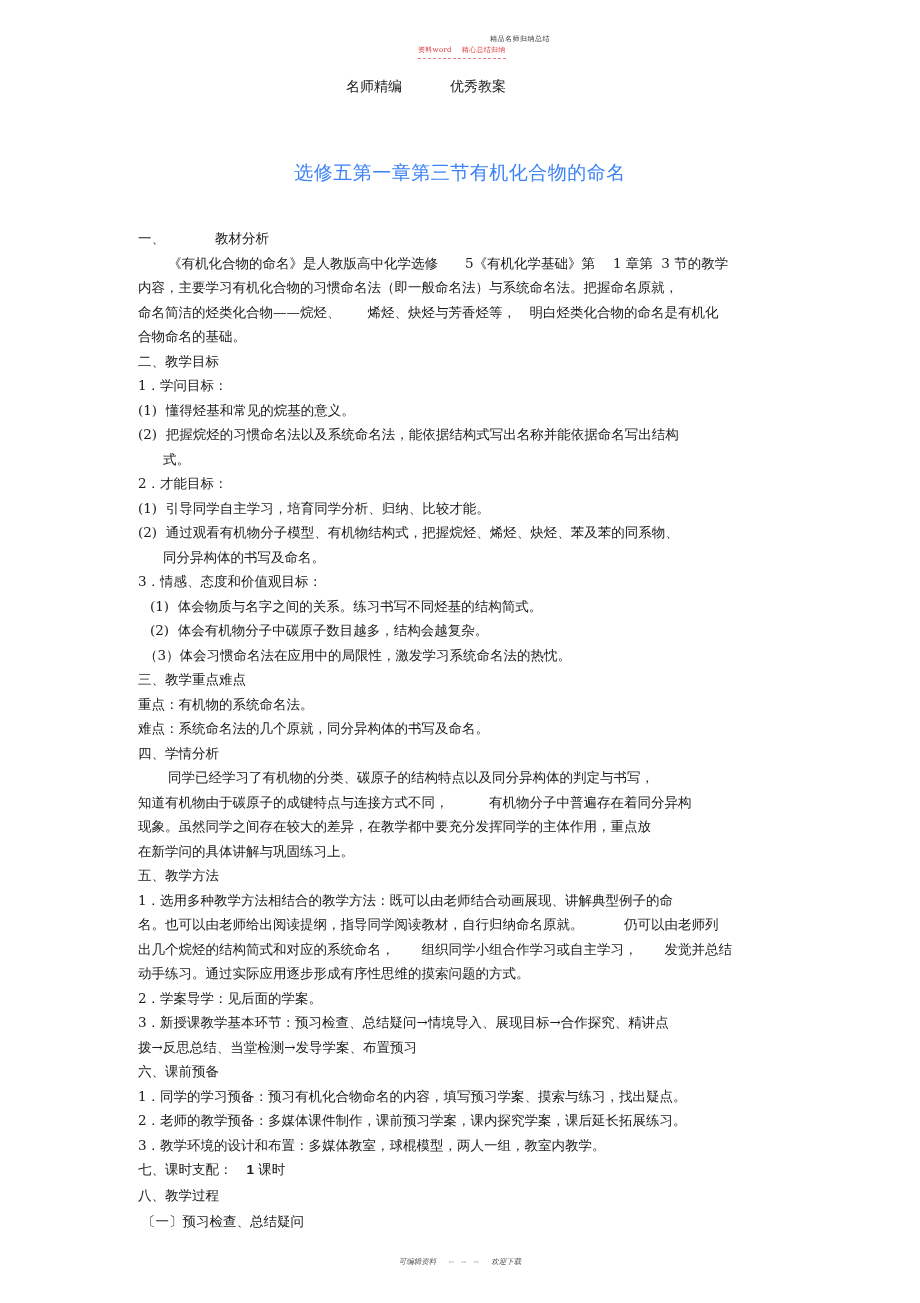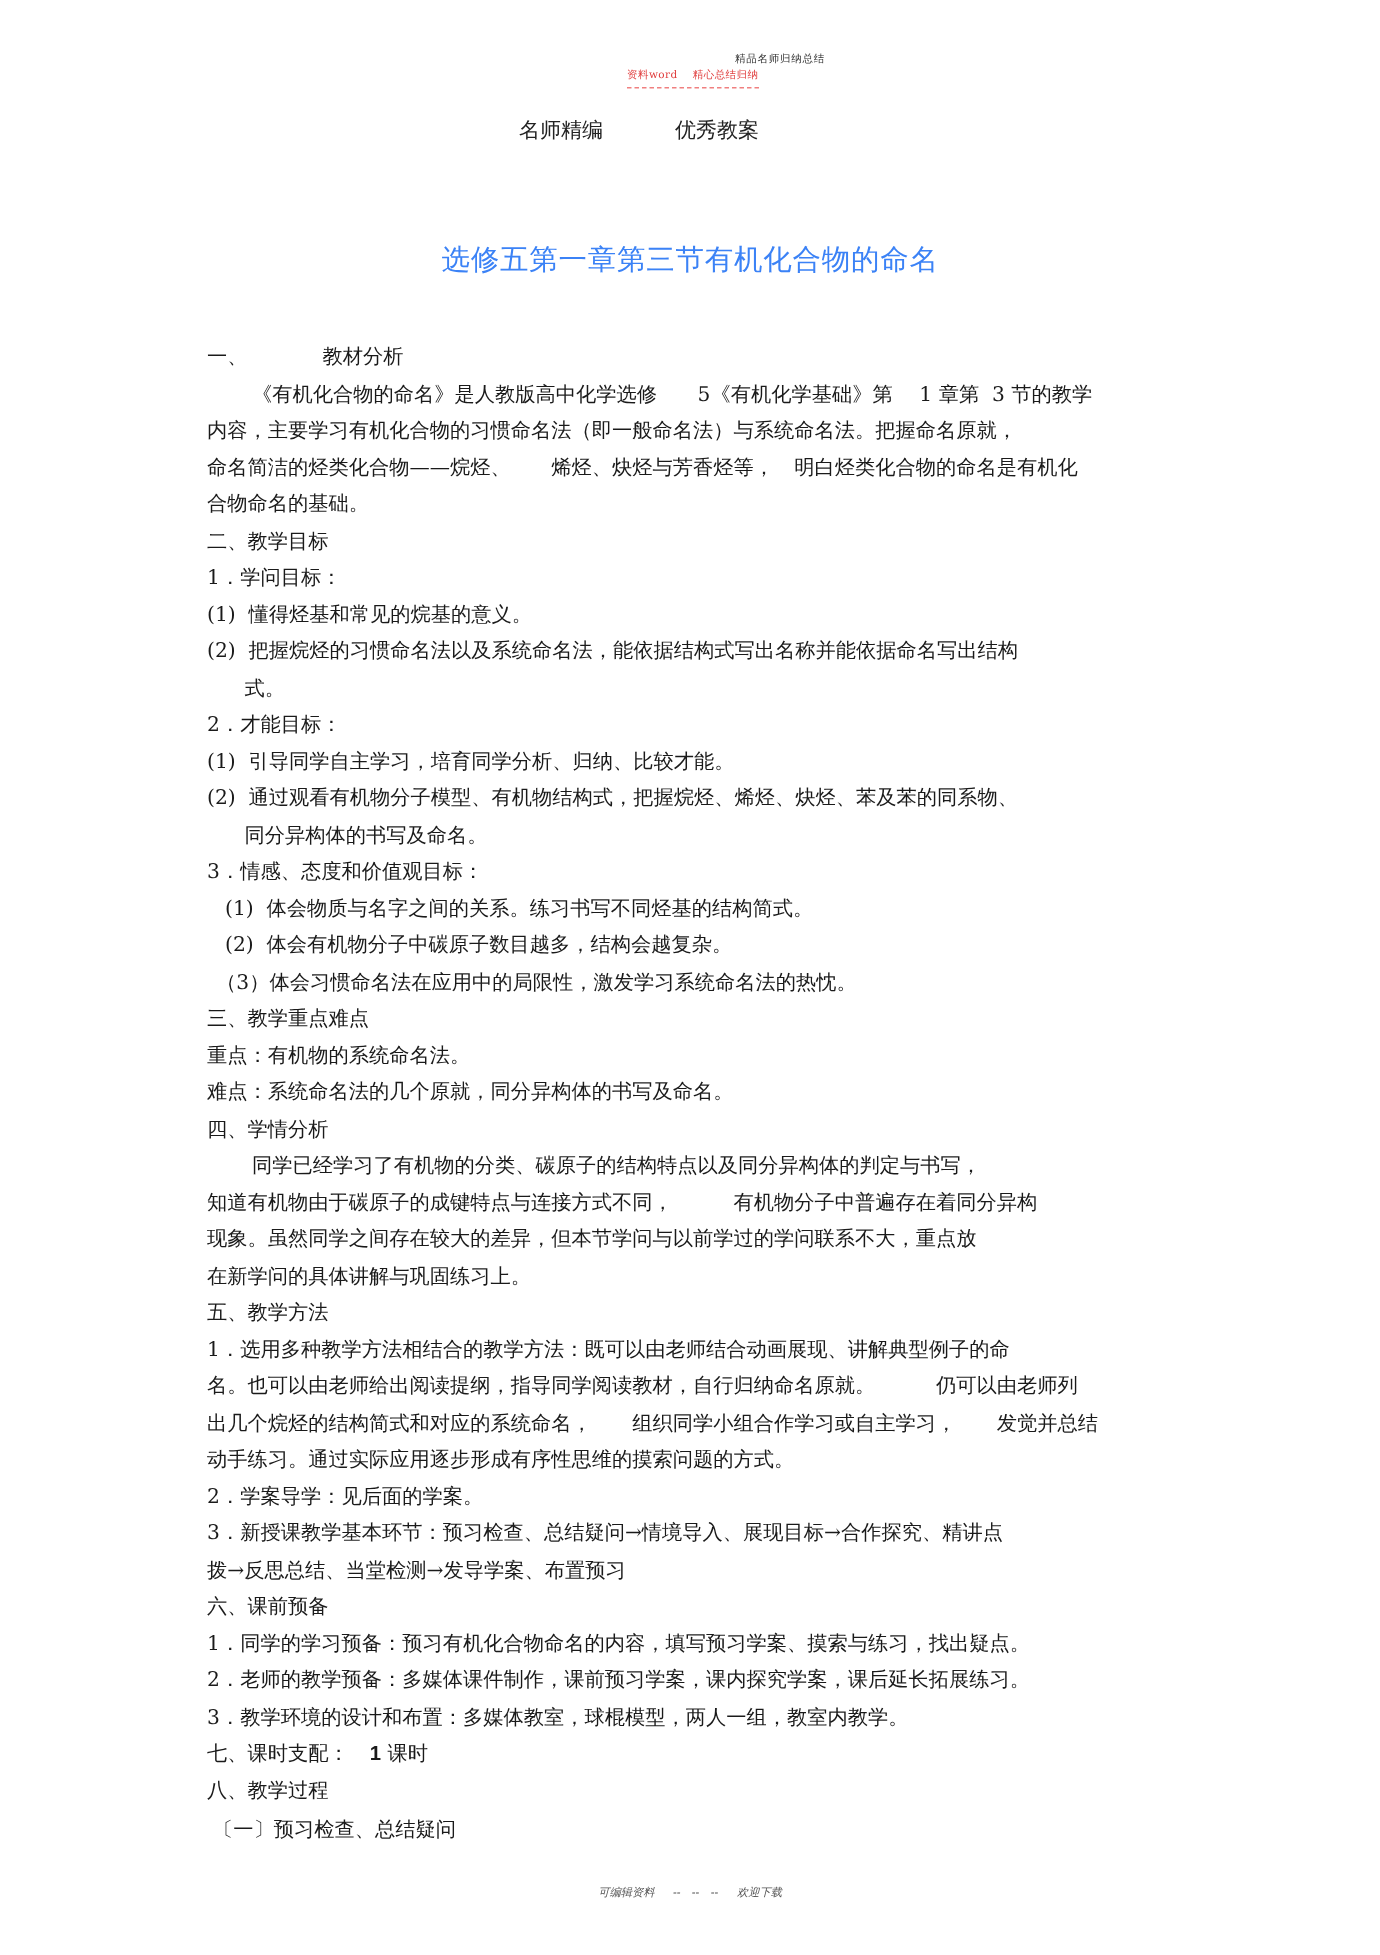--- a/index.html
+++ b/index.html
@@ -130,21 +130,21 @@
   <div>
     <div class="line">三、教学重点难点</div>
     <div class="line">重点：有机物的系统命名法。</div>
     <div class="line">难点：系统命名法的几个原就，同分异构体的书写及命名。</div>
   </div>
 
   <div>
     <div class="line">四、学情分析</div>
     <div class="line indent1">同学已经学习了有机物的分类、碳原子的结构特点以及同分异构体的判定与书写，</div>
     <div class="line">知道有机物由于碳原子的成键特点与连接方式不同，　　　有机物分子中普遍存在着同分异构</div>
-    <div class="line">现象。虽然同学之间存在较大的差异，但本节学问与以前学过的学问联系不大，重点放</div>
+    <div class="line">现象。虽然同学之间存在较大的差异，在教学都中要充分发挥同学的主体作用，重点放</div>
     <div class="line">在新学问的具体讲解与巩固练习上。</div>
   </div>
 
   <div>
     <div class="line">五、教学方法</div>
     <div class="line">1．选用多种教学方法相结合的教学方法：既可以由老师结合动画展现、讲解典型例子的命</div>
     <div class="line">名。也可以由老师给出阅读提纲，指导同学阅读教材，自行归纳命名原就。　　　仍可以由老师列</div>
     <div class="line">出几个烷烃的结构简式和对应的系统命名，　　组织同学小组合作学习或自主学习，　　发觉并总结</div>
     <div class="line">动手练习。通过实际应用逐步形成有序性思维的摸索问题的方式。</div>
     <div class="line">2．学案导学：见后面的学案。</div>

